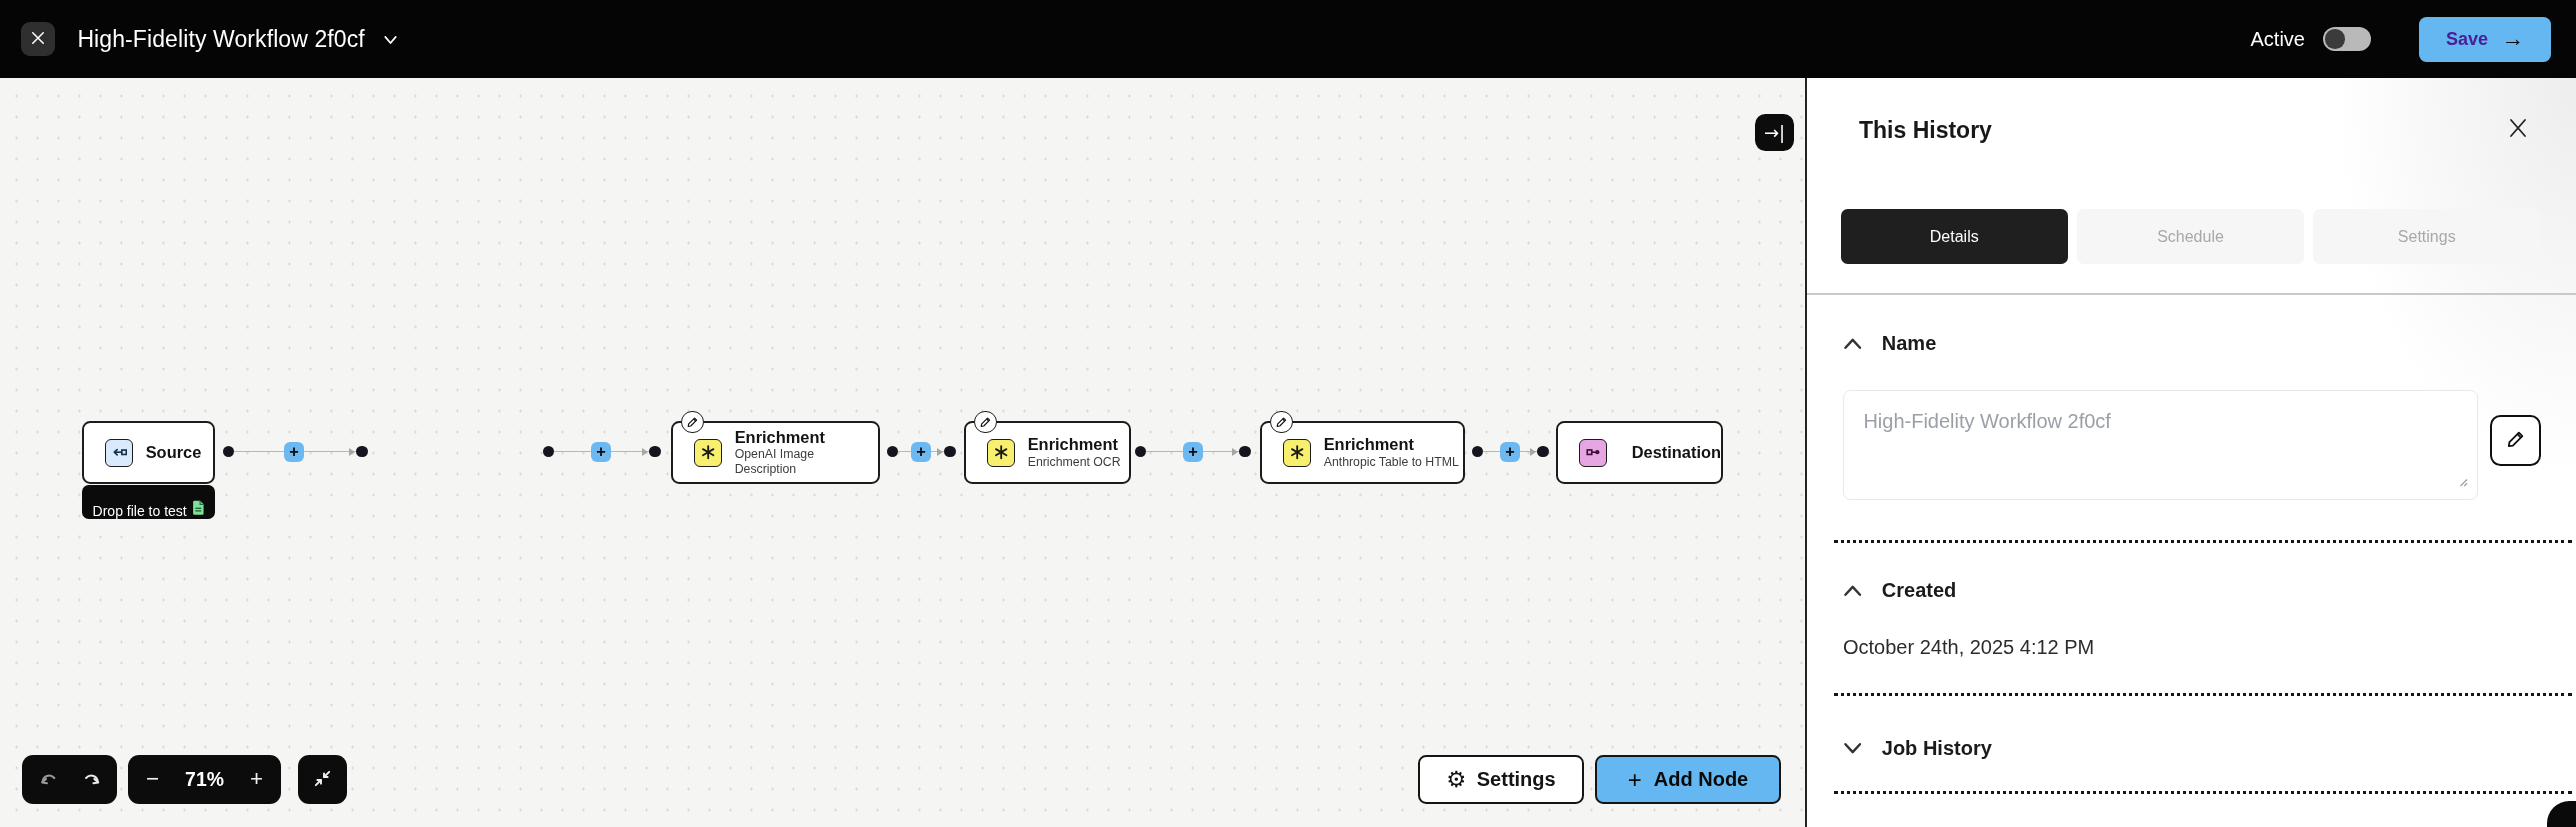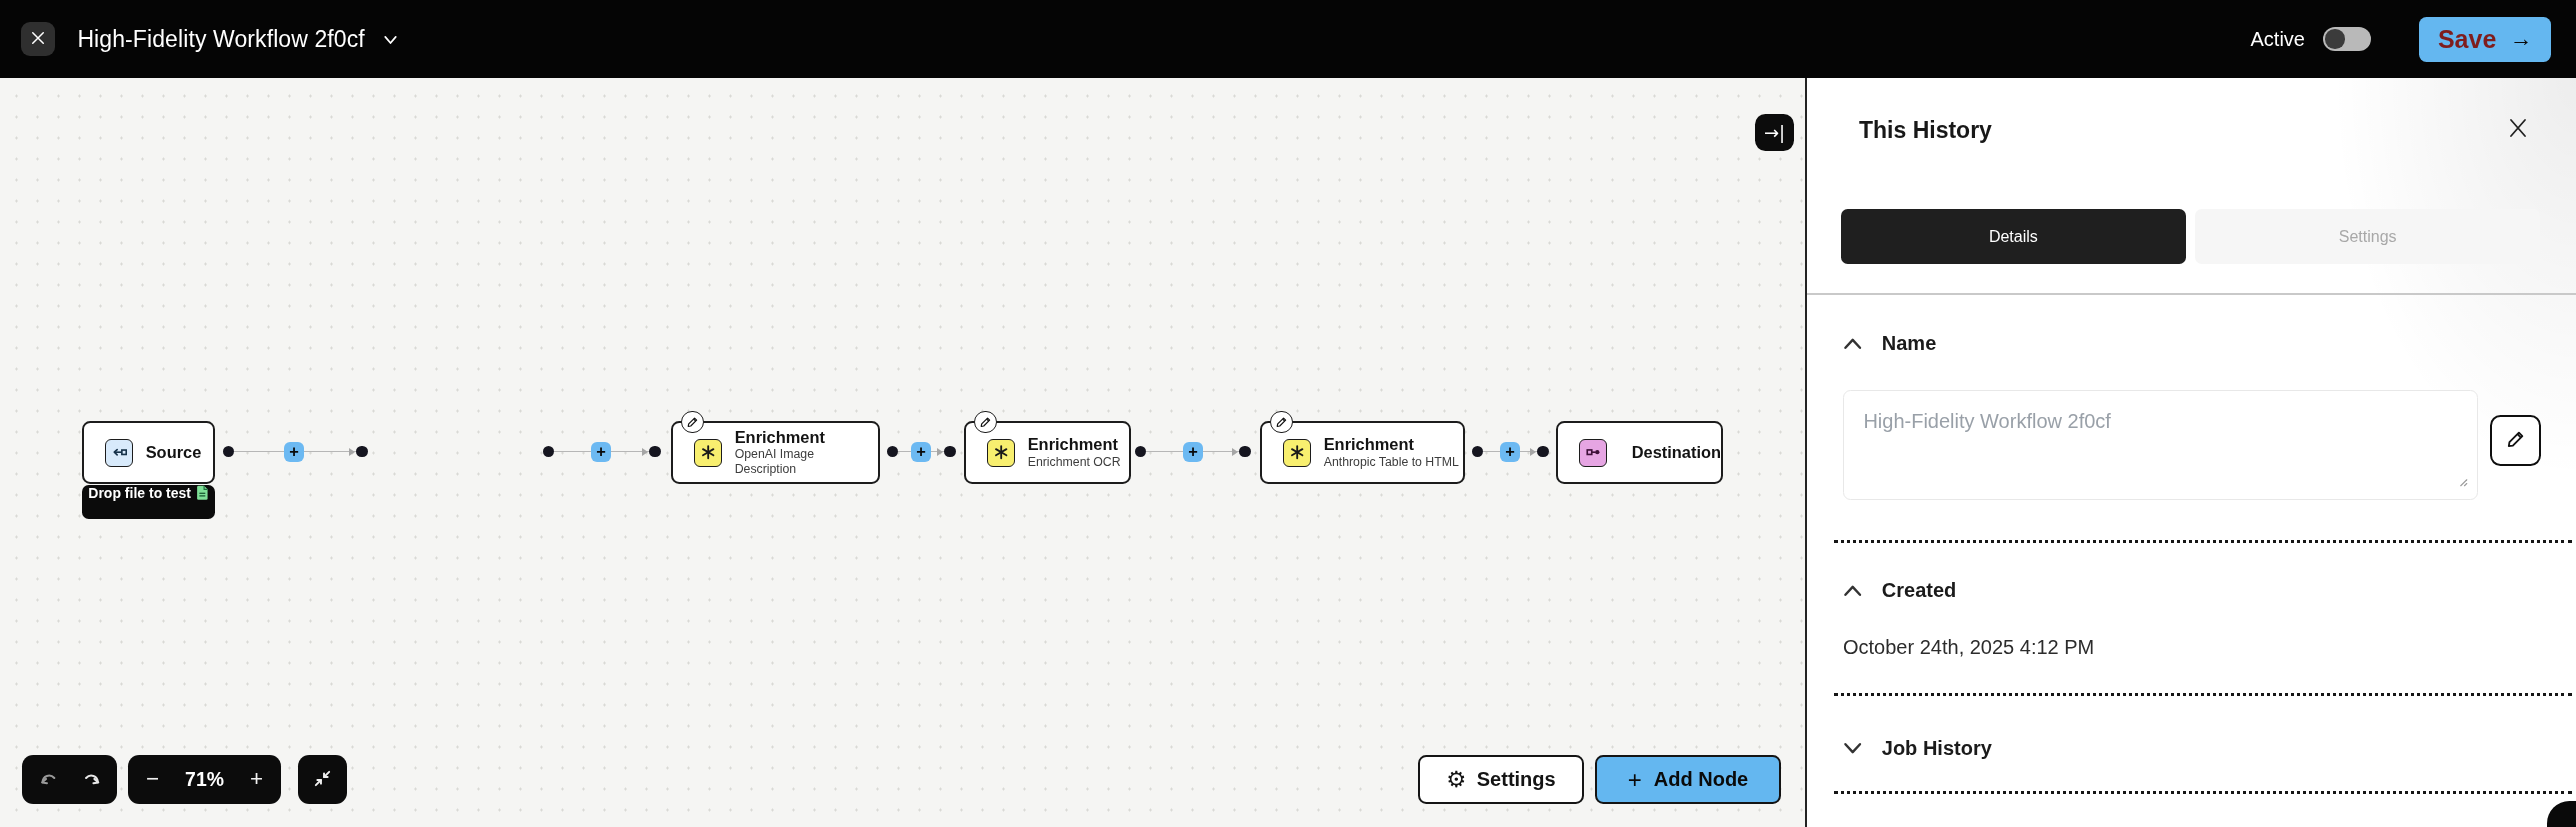--- a/index.html
+++ b/index.html
@@ -15,21 +15,21 @@
   .tb-title { color:#ffffff; font-size:23px; font-weight:500; margin-left:22.4px; letter-spacing:0.1px; }
   .tb-chevron { margin-left:15px; display:flex; align-items:center; }
   .tb-spacer { flex:1; }
   .tb-active { color:#ffffff; font-size:20px; margin-right:18px; }
   .toggle { width:48px; height:24px; border-radius:12px; background:#b9b9b9; position:relative;
             margin-right:48px; cursor:pointer; }
   .toggle-knob { position:absolute; left:2.2px; top:2.2px; width:19.4px; height:19.4px; border-radius:50%;
                  background:#3b3b3b; }
   .save-btn { width:132px; height:45px; border-radius:7.5px; background:#64b7f0; border:none;
               display:flex; align-items:center; justify-content:center; gap:13.4px; cursor:pointer; }
-  .save-btn .lbl { font-size:25px; font-weight:700; color:#7f1d1d; font-family:"Liberation Sans",sans-serif; }
+  .save-btn .lbl { font-size:18px; font-weight:700; color:#4c1d95; font-family:"Liberation Sans",sans-serif; }
   .save-btn .arr { font-size:22.4px; color:#0a0a0a; }
 
   
   .canvas { position:absolute; top:78px; left:0; width:1805px; height:750px;
             background-color:#f5f5f3;
             background-image:radial-gradient(#d9d9d5 1.3px, transparent 1.3px);
             background-size:21px 21px; background-position:6px 7.5px; }
 
   .panel-collapse-btn { position:absolute; left:1755px; top:36px; width:39px; height:37px;
             background:#0c0c0c; color:#fff; border:none; border-radius:10.4px; font-size:18px;
@@ -48,21 +48,21 @@
   .icon-destination { background:#e6a5e3; }
   .node-text { display:flex; flex-direction:column; justify-content:center; }
   .node-title { font-size:16.4px; font-weight:700; color:#141414; line-height:19.4px; }
   .node-sub { font-size:12.3px; color:#3d3d3d; line-height:15px; }
   .node-sub:empty { display:none; }
   .badge { position:absolute; top:-12px; left:8.2px; width:22.4px; height:22.4px; border-radius:50%;
            background:#ffffff; border:1.9px solid #1c1c1c; display:flex; align-items:center;
            justify-content:center; cursor:pointer; }
 
   .tooltip { position:absolute; left:82px; top:407px; width:133px; height:34px; background:#0b0b0b;
-             border-radius:6.7px; display:flex; align-items:flex-start; justify-content:center; gap:5px;font-weight:bold; }
+             border-radius:6.7px; display:flex; align-items:flex-end; justify-content:center; gap:5px; }
   .tooltip span { color:#ffffff; font-size:14px; }
 
   
   .conn { position:absolute; top:368px; height:11.2px; }
   .cdot { position:absolute; top:0; width:11.2px; height:11.2px; border-radius:50%; background:#15151f; }
   .cline { position:absolute; left:9.7px; right:9.7px; top:4.5px; height:1.9px; background:#b6b6b6; }
   .chead { position:absolute; right:11.2px; top:1.5px; width:0; height:0;
            border-top:4.1px solid transparent; border-bottom:4.1px solid transparent;
            border-left:6.7px solid #a6a6a6; }
   .cplus { position:absolute; top:-4.5px; width:20px; height:20px; border-radius:6px; border:none;
@@ -360,20 +360,21 @@
     <button class="panel-close">
       <span>
         <svg width="24" height="24" viewBox="0 0 24 24">
             <path d="M5 4 L19 20 M19 4 L5 20" stroke="#222" stroke-width="1.8" fill="none" stroke-linecap="round"></path>
           </svg>
       </span>
     </button>
 
     <div class="tabs">
       <button class="tab active">Details</button>
+      <button class="tab inactive">Schedule</button>
       <button class="tab inactive">Settings</button>
     </div>
     <div class="tabs-divider"></div>
 
     <div class="sec-head" style="top:254px;">
       <span class="chev">
         <svg width="19.4" height="15" viewBox="0 0 16 12">
             <polyline points="2,9.5 8,3 14,9.5" fill="none" stroke="#333" stroke-width="2" stroke-linecap="round" stroke-linejoin="round"></polyline>
           </svg>
       </span>

